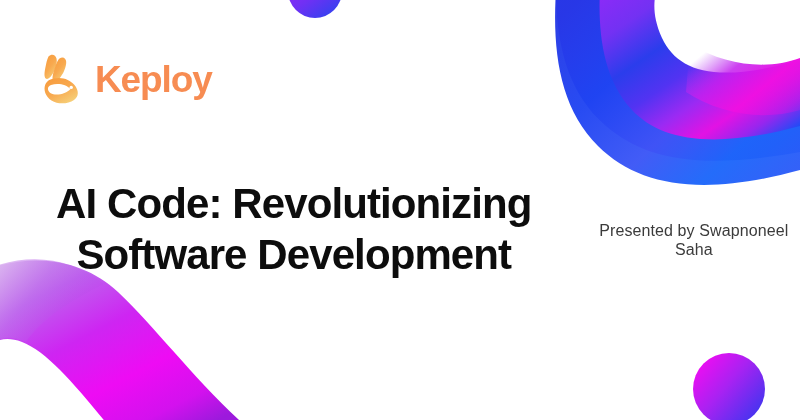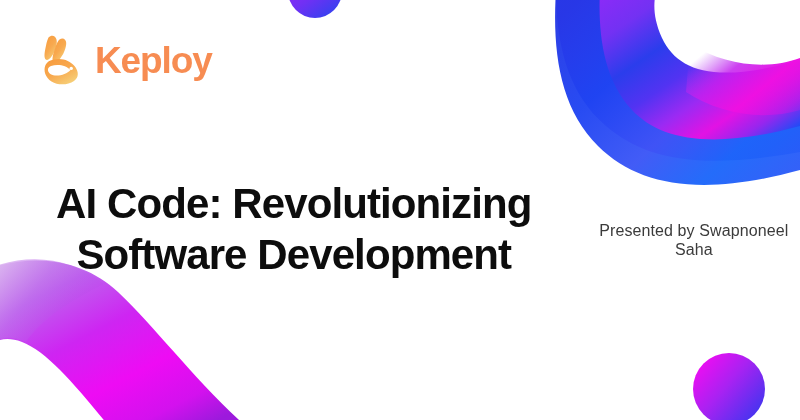--- a/index.html
+++ b/index.html
@@ -31,21 +31,21 @@
   .deco-layer svg {
     display: block;
     width: 800px;
     height: 420px;
   }
 
   
   .logo {
     position: absolute;
     left: 38px;
-    top: 32px;
+    top: 51px;
     display: flex;
     align-items: center;
     gap: 7px;
     z-index: 5;
   }
   .logo-mark {
     width: 50px;
     height: 56px;
     display: block;
     flex: 0 0 auto;

